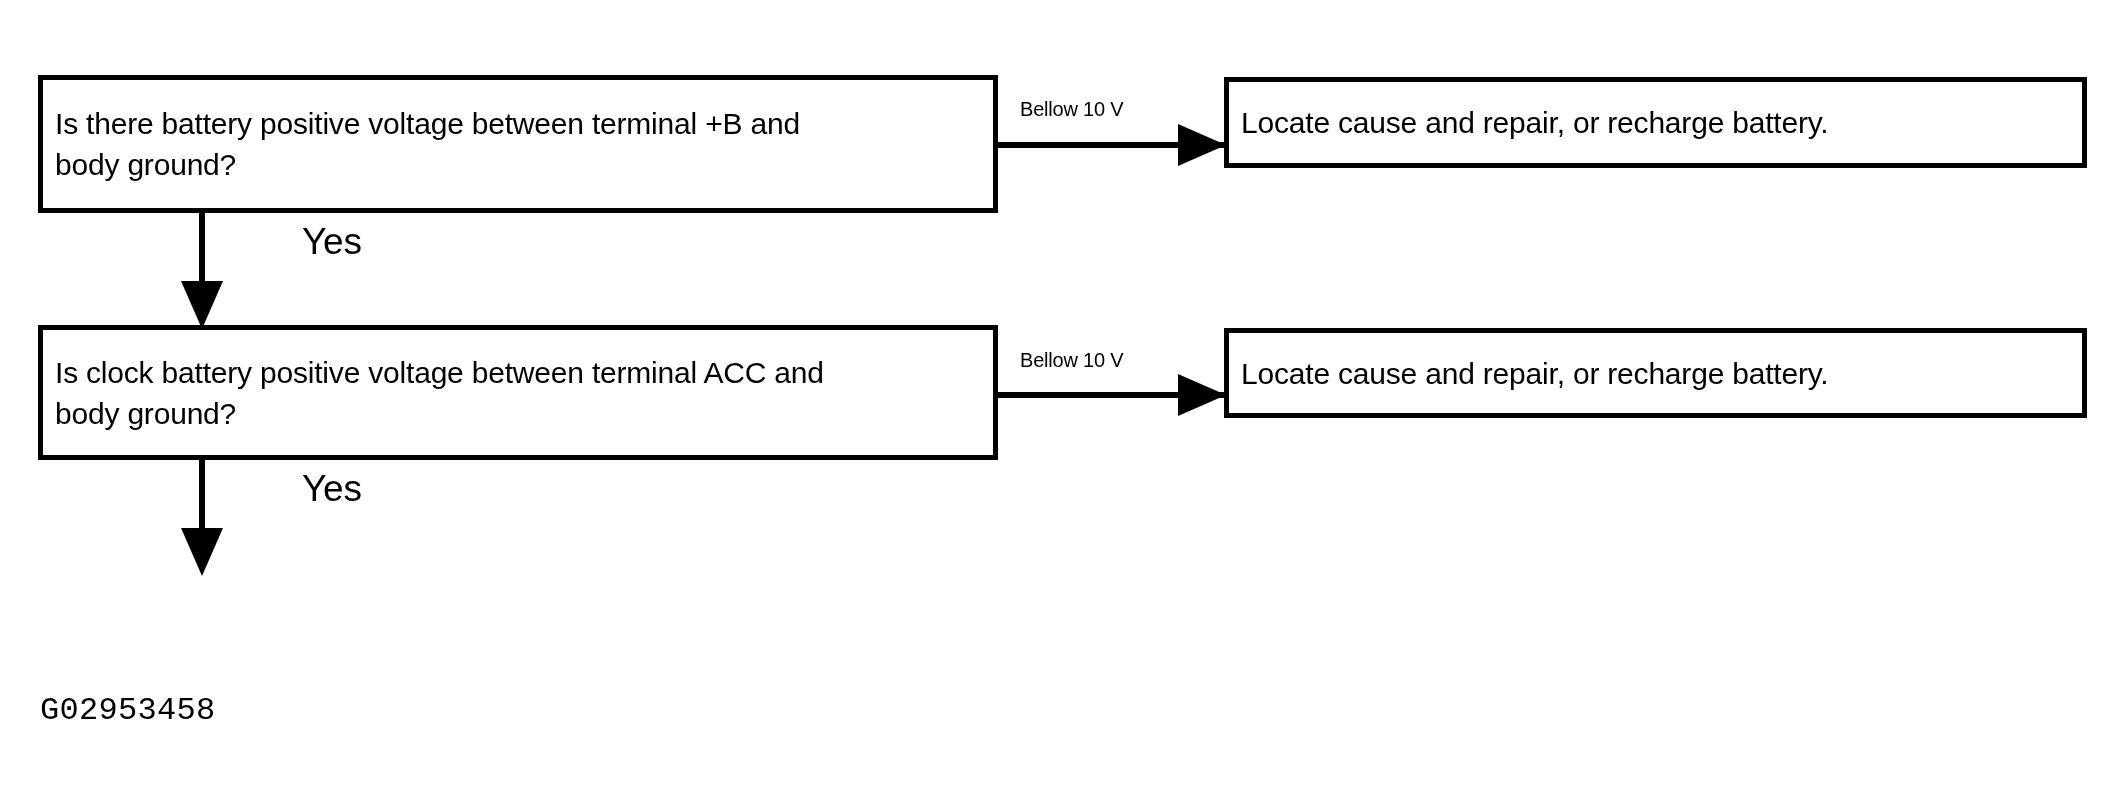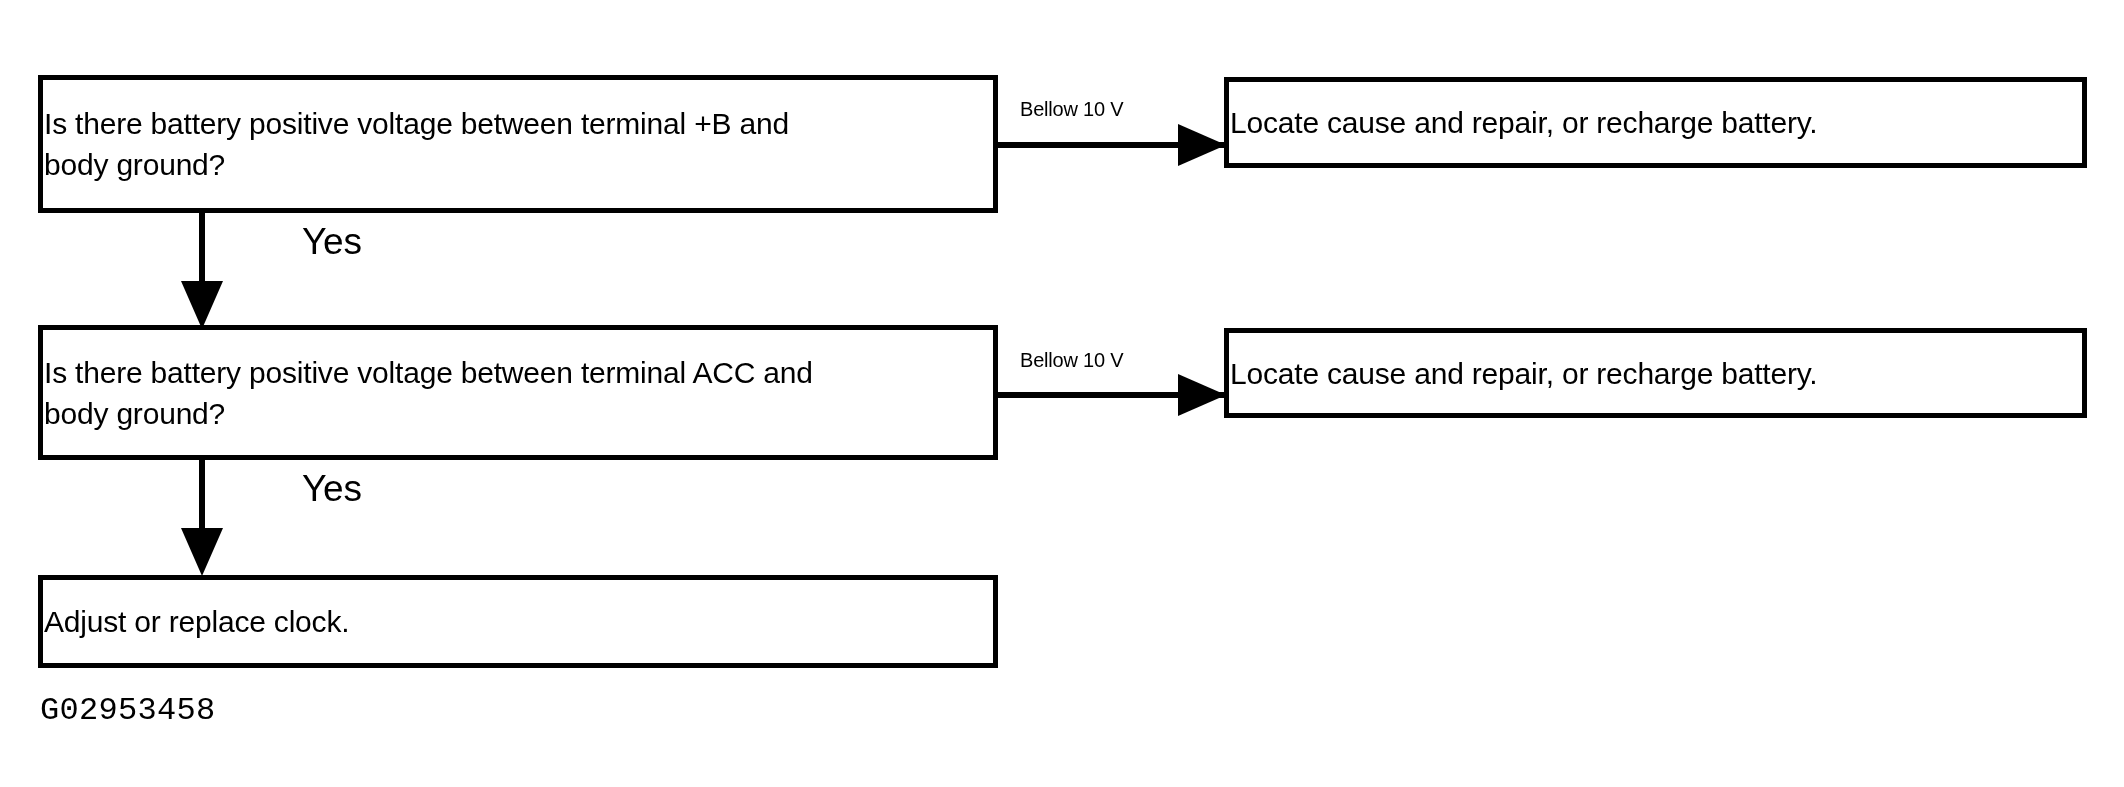--- a/index.html
+++ b/index.html
@@ -23,21 +23,21 @@
     position: absolute;
     box-sizing: border-box;
     border: 5px solid #000000;
     background: #ffffff;
     display: flex;
     align-items: center;
   }
   .node-text {
     font-size: 30px;
     line-height: 41px;
-    padding-left: 1px;
+    padding-left: 12px;
     padding-right: 14px;
     white-space: pre-line;
     letter-spacing: -0.2px;
   }
   
   #node-q1   { left: 38px;   top: 75px;  width: 960px;  height: 138px; }
   #node-q2   { left: 38px;   top: 325px; width: 960px;  height: 135px; }
   #node-end  { left: 38px;   top: 575px; width: 960px;  height: 93px;  }
   #node-r1   { left: 1224px; top: 77px;  width: 863px;  height: 91px;  }
   #node-r2   { left: 1224px; top: 328px; width: 863px;  height: 90px;  }
@@ -115,35 +115,32 @@
 
   <div class="node" id="node-r1">
     <div class="node-text">Locate cause and repair, or recharge battery.</div>
   </div>
 
   <div class="edge edge-v" id="edge-q1-down-v"></div>
   <div class="arrow-down" id="arrow-d1"></div>
   <div class="edge-label" id="label-yes-1">Yes</div>
 
   <div class="node" id="node-q2">
-    <div class="node-text">Is there battery positive voltage between terminal ACC and
+    <div class="node-text">Is clock battery positive voltage between terminal ACC and
 body ground?</div>
   </div>
 
   <div class="edge edge-h" id="edge-q2-right-h"></div>
   <div class="arrow-right" id="arrow-r2"></div>
   <div class="edge-label" id="label-below-2">Bellow 10 V</div>
 
   <div class="node" id="node-r2">
     <div class="node-text">Locate cause and repair, or recharge battery.</div>
   </div>
 
   <div class="edge edge-v" id="edge-q2-down-v"></div>
   <div class="arrow-down" id="arrow-d2"></div>
   <div class="edge-label" id="label-yes-2">Yes</div>
 
-  <div class="node" id="node-end">
-    <div class="node-text">Adjust or replace clock.</div>
-  </div>
 
   <div id="figure-id">G02953458</div>
 
 </div>
 
 </body></html>

